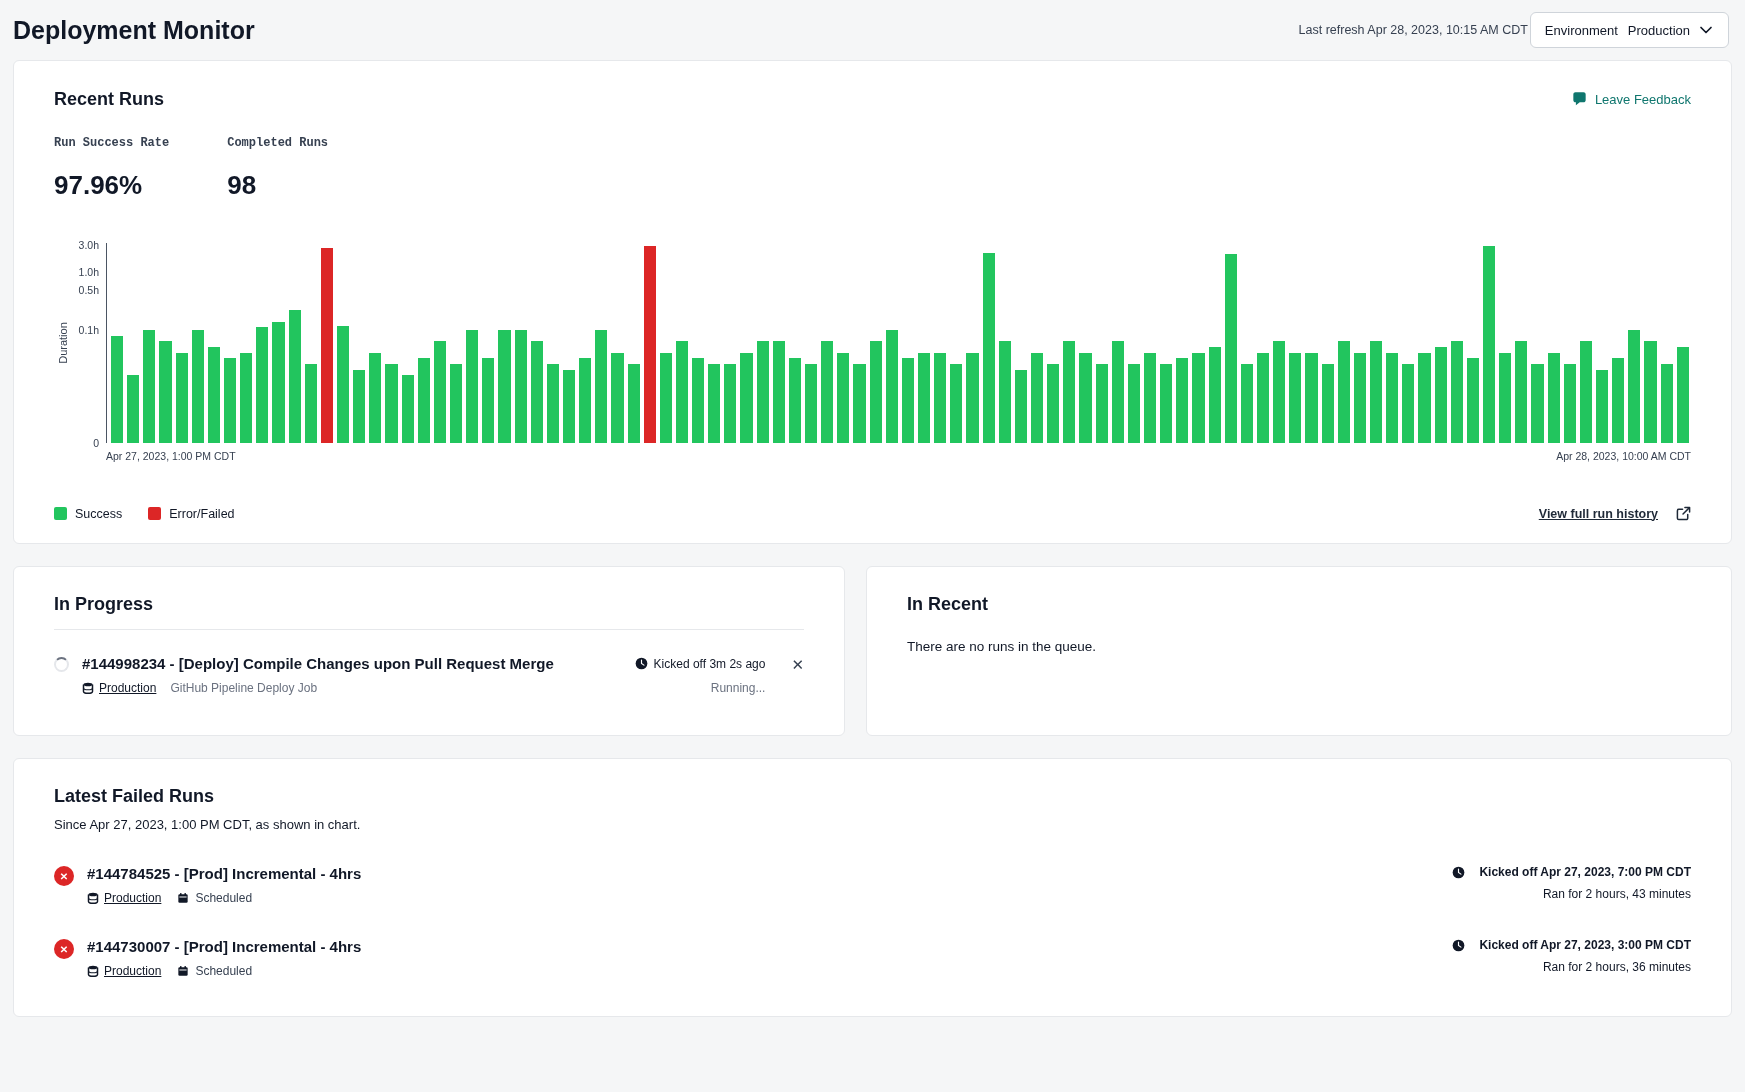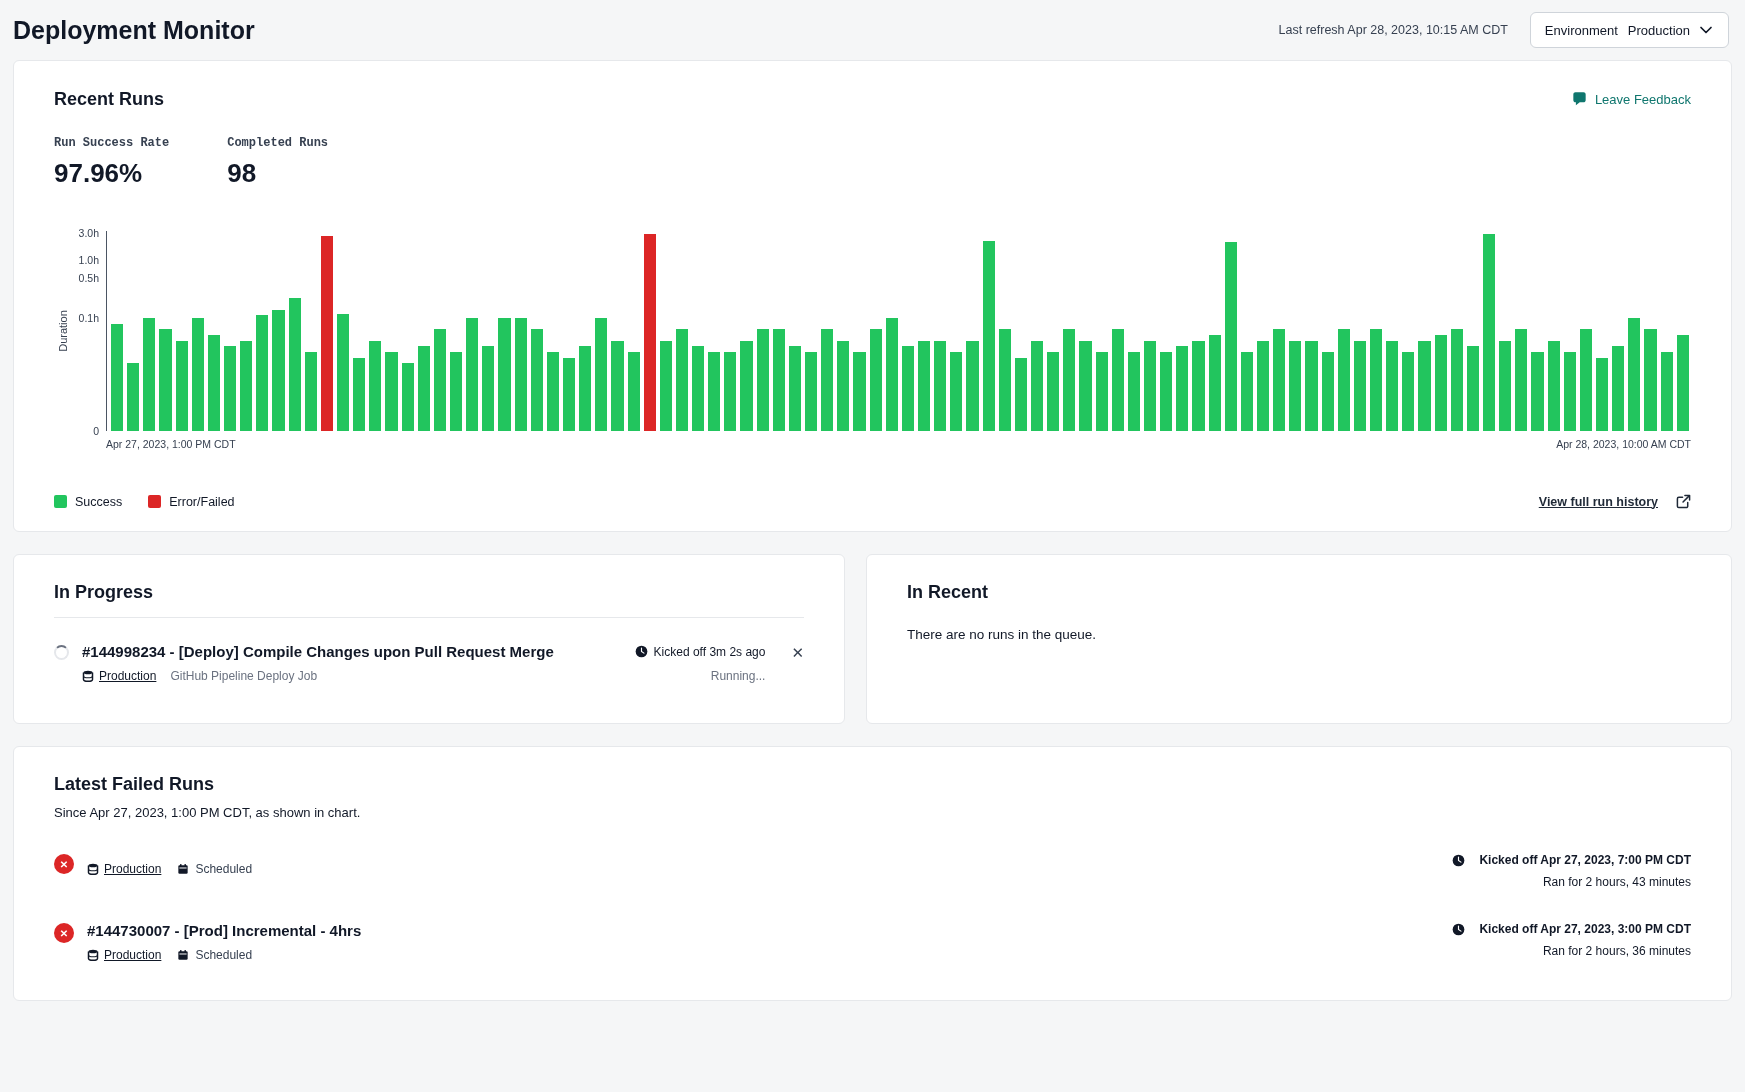--- a/index.html
+++ b/index.html
@@ -9,41 +9,41 @@
     background: #f5f6f7;
     font-family: "Liberation Sans", sans-serif;
     color: #1f2937;
   }
   
   .page-header {
     display: flex; justify-content: space-between; align-items: center;
     padding: 12px 16px 12px 13px;
   }
   .page-title { font-size: 25px; font-weight: 700; color: #111827; }
-  .header-right { display: flex; align-items: center; gap: 22px; }
+  .header-right { display: flex; align-items: center; gap: 2px; }
   .last-refresh { font-size: 12.5px; color: #374151; }
   .env-select {
     display: flex; align-items: center; gap: 8px;
     background: #fff; border: 1px solid #cfd4da; border-radius: 6px;
     padding: 9px 14px; font-size: 13px; cursor: pointer; color:#111827;
   }
   .env-select .env-value { margin-left: 2px; }
   
   .card {
     background: #fff; border: 1px solid #e6e8eb; border-radius: 6px;
     margin: 0 13px;
   }
   .card-title { font-size: 18px; font-weight: 700; color: #111827; }
   
   .recent-runs { padding: 28px 40px 22px 40px; }
   .rr-title-row { display: flex; justify-content: space-between; align-items: center; }
   .leave-feedback { display: flex; align-items: center; gap: 7px; font-size: 13px; color: #0f766e; cursor: pointer; }
   .stats-row { display: flex; gap: 58px; margin-top: 26px; }
   .stat-label { font-size: 12px; font-weight: 700; color: #374151; font-family: Liberation Mono, monospace; }
-  .stat-value { font-size: 26px; font-weight: 700; color: #111827; margin-top: 8px; }
+  .stat-value { font-size: 26px; font-weight: 700; color: #111827; margin-top: 20px; }
   .chart-area { display: flex; margin-top: 42px; }
   .y-label-col { width: 18px; position: relative; }
   .y-label-col span {
     position: absolute; top: 50%; left: 50%;
     transform: translate(-50%,-50%) rotate(-90deg);
     font-size: 11px; color: #374151; white-space: nowrap;
   }
   .y-ticks { width: 34px; position: relative; height: 200px; }
   .y-tick {
     position: absolute; right: 7px; transform: translateY(50%);
@@ -341,20 +341,21 @@
   </div>
 </div>
 
 <div class="card failed-card">
   <div class="card-title">Latest Failed Runs</div>
   <div class="failed-sub">Since Apr 27, 2023, 1:00 PM CDT, as shown in chart.</div>
 
   <div class="failed-row">
     <div class="fail-badge">✕</div>
     <div class="fail-main">
+      <div class="fail-name">#144784525 - [Prod] Incremental - 4hrs</div>
       <div class="fail-meta">
         <div class="env-link">
           <span class="icon">
             <svg width="12" height="12" viewBox="0 0 16 16">
                 <ellipse cx="8" cy="3.4" rx="6" ry="2.4" fill="#111827"></ellipse>
                 <path d="M2 3.4v9.2c0 1.3 2.7 2.4 6 2.4s6-1.1 6-2.4V3.4" fill="none" stroke="#111827" stroke-width="2"></path>
                 <path d="M2 8c0 1.3 2.7 2.4 6 2.4S14 9.3 14 8" fill="none" stroke="#111827" stroke-width="1.4"></path>
               </svg>
           </span>
           <span class="lnk">Production</span>

